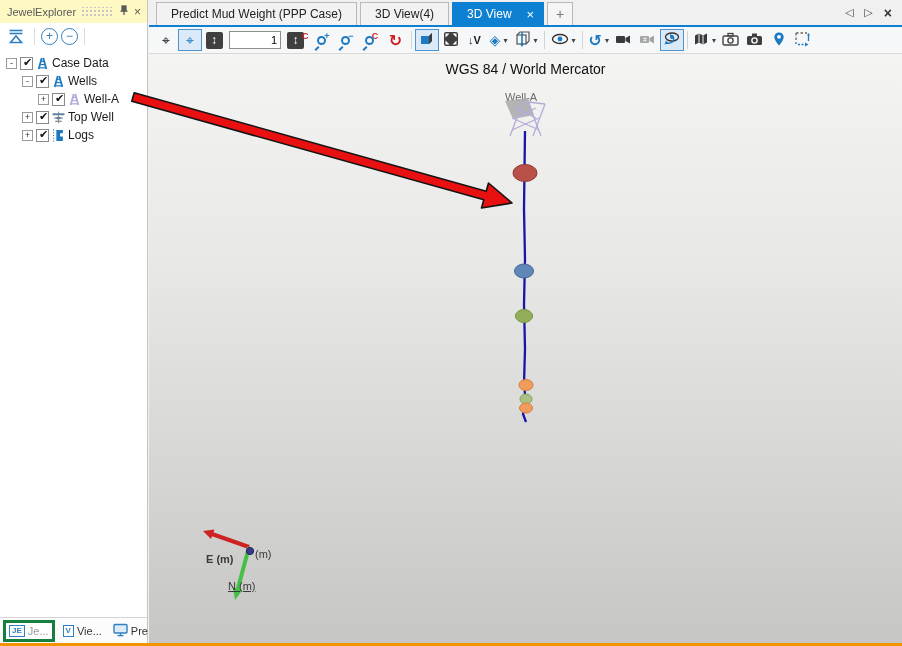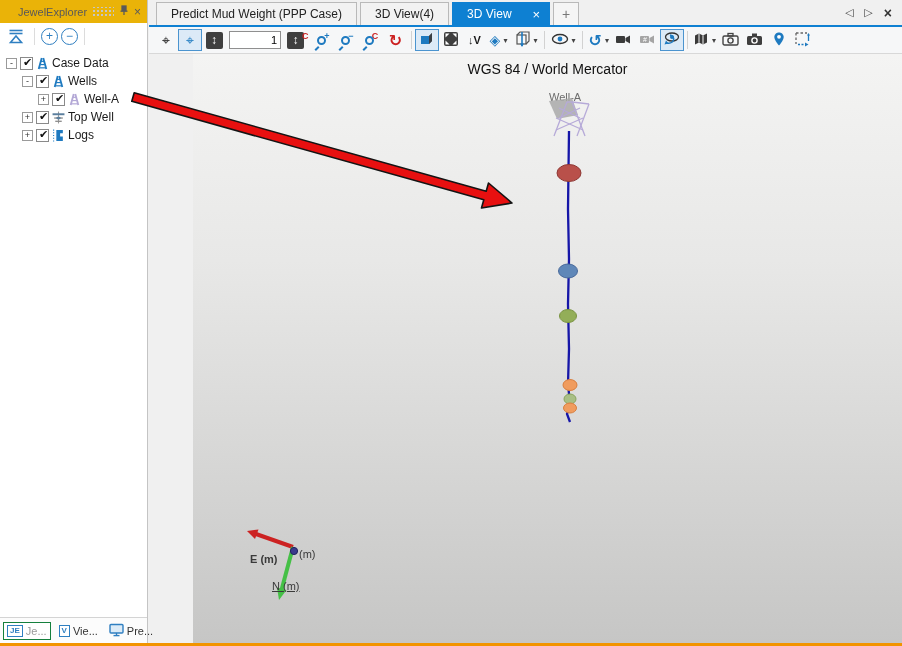--- a/index.html
+++ b/index.html
@@ -2,46 +2,46 @@
 <html><head>
 <meta charset="utf-8">
 <style>
   * { margin:0; padding:0; box-sizing:border-box; }
   html,body { width:902px; height:646px; overflow:hidden; }
   body { font-family:"Liberation Sans","DejaVu Sans",sans-serif; font-size:12px; background:#f0f0f0; }
   .app { position:relative; width:902px; height:646px; background:#f0f0f0; }
 
   
   .left-panel { position:absolute; left:0; top:0; width:148px; height:643px; background:#ffffff; border-right:1px solid #c4c4c4; display:flex; flex-direction:column; }
-  .panel-header { height:23px; display:flex; align-items:center; gap:5px; padding:0 6px 0 18px; background:#eab308; }
+  .panel-header { height:23px; display:flex; align-items:center; gap:5px; padding:0 6px 0 7px; background:#fef9c3; }
   .panel-title { font-size:11px; color:#595959; white-space:nowrap; }
   .grip { flex:1; height:9px; background-image:radial-gradient(#c6c6c6 1px, transparent 1.1px); background-size:4px 4px; background-position:0 2px; }
   .pin-ic, .panel-close { color:#5a5a5a; font-size:12px; line-height:1; cursor:default; }
   .panel-toolbar { height:26px; display:flex; align-items:center; gap:3px; padding:2px 4px; }
   .ptb-sep { width:1px; height:17px; background:#dcdcdc; margin:0 3px; }
   .circle-btn { width:17px; height:17px; border:1px solid #2f7fc1; border-radius:50%; color:#2f7fc1; display:flex; align-items:center; justify-content:center; font-size:12px; line-height:1; background:#fff; }
   .tree { flex:1; padding-top:5px; overflow:hidden; }
   .tree-row { height:18px; display:flex; align-items:center; gap:3px; white-space:nowrap; }
   .lvl0 { padding-left:6px; } .lvl1 { padding-left:22px; } .lvl2 { padding-left:38px; }
   .expander { width:11px; height:11px; border:1px solid #9a9a9a; background:#fff; color:#333; font-size:9px; line-height:9px; text-align:center; flex:none; }
   .cbx { width:13px; height:13px; border:1px solid #8a8a8a; background:#fff; position:relative; flex:none; }
   .cbx.checked::after { content:"\2714"; position:absolute; left:0; top:-2px; width:13px; text-align:center; font-size:11px; color:#111; font-weight:bold; }
   .tree-ic { width:13px; height:13px; flex:none; }
   .tree-label { color:#1a1a1a; font-size:12px; }
   .panel-bottom-tabs { height:26px; border-top:1px solid #d4d4d4; display:flex; align-items:center; gap:5px; padding:0 3px; background:#fcfcfc; }
   .pbt { display:flex; align-items:center; gap:3px; padding:2px 3px; font-size:11px; color:#333; }
-  .pbt.active { border:1px solid #15803d; background:#fff; }
+  .pbt.active { border:3px solid #15803d; background:#fff; }
   .pbt .badge { border:1px solid #2f7fc1; color:#2f7fc1; font-weight:bold; font-size:8px; padding:1px 2px; line-height:1; background:#fff; }
   .pbt .lbl-dim { color:#9a9a9a; }
 
   
   .main { position:absolute; left:149px; top:0; right:0; height:643px; }
   .tabbar { height:27px; background:#f0f0f0; border-bottom:2px solid #0e80d2; display:flex; align-items:flex-end; padding-left:7px; position:relative; }
   .tab { height:23px; display:flex; align-items:center; padding:8px 14px; margin-right:3px; background:#f2f2f2; border:1px solid #b9b9b9; border-bottom:none; font-size:12px; color:#222; }
-  .tab.active { background:#0e80d2; border-color:#0e80d2; color:#fff; padding-right:9px; gap:21px; }
+  .tab.active { background:#0e80d2; border-color:#0e80d2; color:#fff; padding-right:9px; gap:15px; }
   .tab-close { font-size:13px; line-height:1; color:#fff; }
   .tab-new { height:23px; width:26px; display:flex; align-items:center; justify-content:center; border:1px solid #b9b9b9; border-bottom:none; color:#777; font-size:14px; background:#f5f5f5; }
   .tab-nav { margin-left:auto; align-self:center; display:flex; align-items:center; gap:11px; padding-right:10px; color:#444; font-size:11px; }
   .tab-nav .x { font-size:14px; font-weight:bold; color:#333; }
 
   .toolbar { height:27px; background:#f6f7f8; border-bottom:1px solid #d8d8d8; display:flex; align-items:center; padding:0 5px; }
   .tbtn { height:22px; min-width:24px; padding:0 2px; display:flex; align-items:center; justify-content:center; border:1px solid transparent; color:#222; font-size:14px; position:relative; }
   .tbtn.active { border-color:#4b94cf; background:#dceaf7; }
   .glyph-dark { font-size:14px; color:#1a1a1a; }
   .badge-dark { width:17px; height:17px; background:#3f3f3f; color:#fff; border-radius:2px; display:flex; align-items:center; justify-content:center; font-size:12px; }
@@ -50,21 +50,21 @@
   .caret { font-size:8px; color:#444; margin-left:3px; }
   .supmark { font-size:9px; font-weight:bold; margin-left:-2px; margin-top:-8px; }
   .red { color:#cc2222; } .blue { color:#1e7ac0; }
   .mag { width:9px; height:9px; border:2px solid #1e7ac0; border-radius:50%; position:relative; display:inline-block; }
   .mag::after { content:""; position:absolute; width:2px; height:5px; background:#1e7ac0; left:-3px; top:8px; transform:rotate(45deg); }
   .rot-red { color:#cc2222; font-size:16px; font-weight:bold; }
   .rot-blue { color:#1e7ac0; font-size:16px; font-weight:bold; }
   .downv { font-size:11px; font-weight:bold; color:#1a1a1a; letter-spacing:0; }
 
   
-  .viewport { position:absolute; left:0; right:0; top:54px; bottom:0; background:linear-gradient(180deg,#f4f4f3 0%,#e8e8e7 35%,#d6d6d5 70%,#c6c6c5 100%); overflow:hidden;margin-left:44px; }
+  .viewport { position:absolute; left:0; right:0; top:54px; bottom:0; background:linear-gradient(180deg,#f4f4f3 0%,#e8e8e7 35%,#d6d6d5 70%,#c6c6c5 100%); overflow:hidden; }
   .vp-title { position:absolute; left:0; right:0; top:7px; text-align:center; font-size:14px; color:#101010; }
   .well-label { position:absolute; left:356px; top:37px; font-size:11px; color:#6b6b6b; }
   .vp-svg { position:absolute; inset:0; pointer-events:none; }
   .ax-label { position:absolute; font-size:11px; color:#3a3a3a; }
 
   .arrow-overlay { position:absolute; inset:0; pointer-events:none; z-index:50; }
   .orange-strip { position:absolute; left:0; right:0; bottom:0; height:3px; background:#f29400; z-index:60; }
 </style>
 </head>
 <body>

